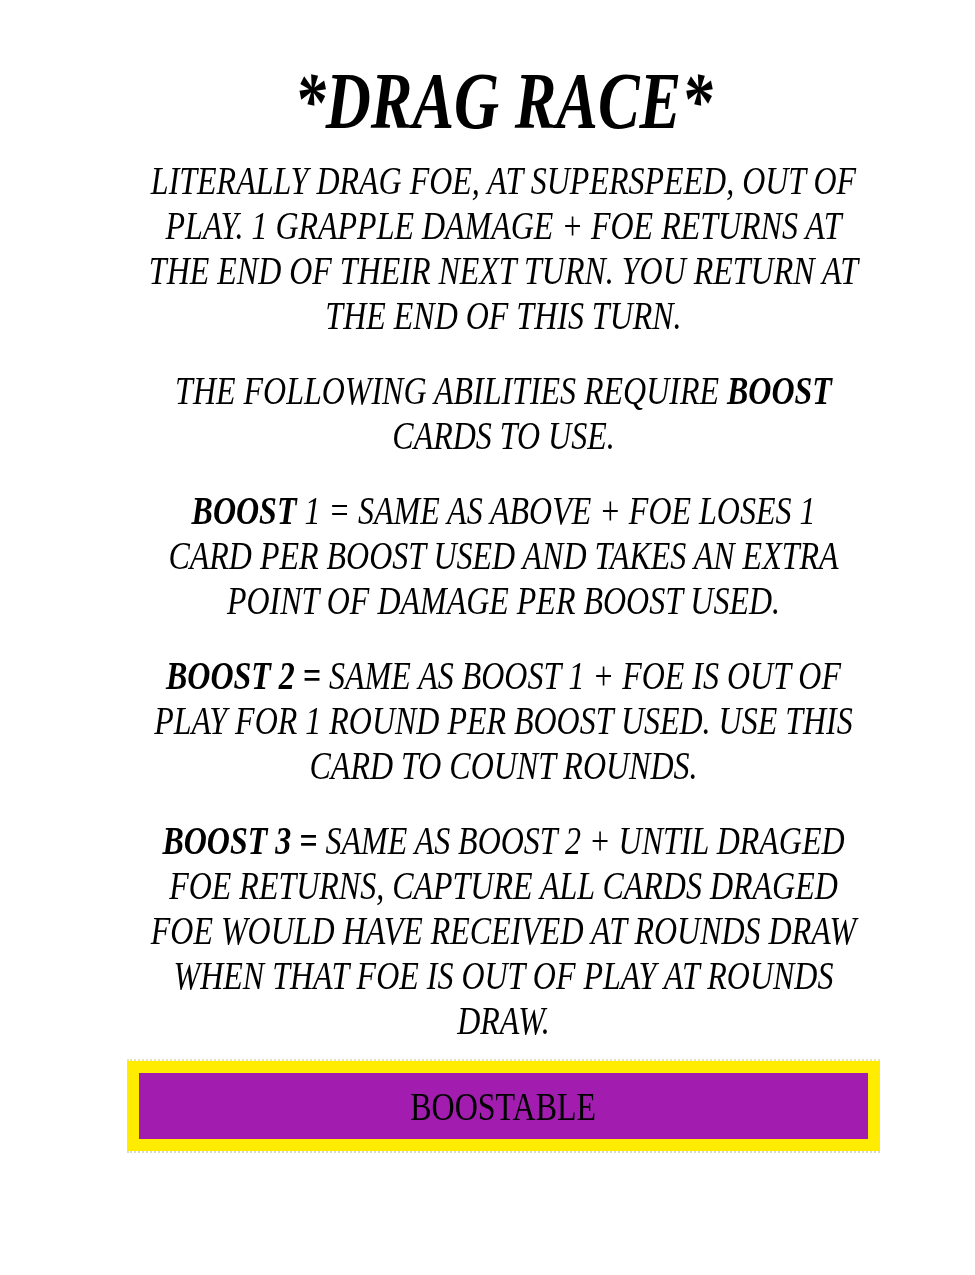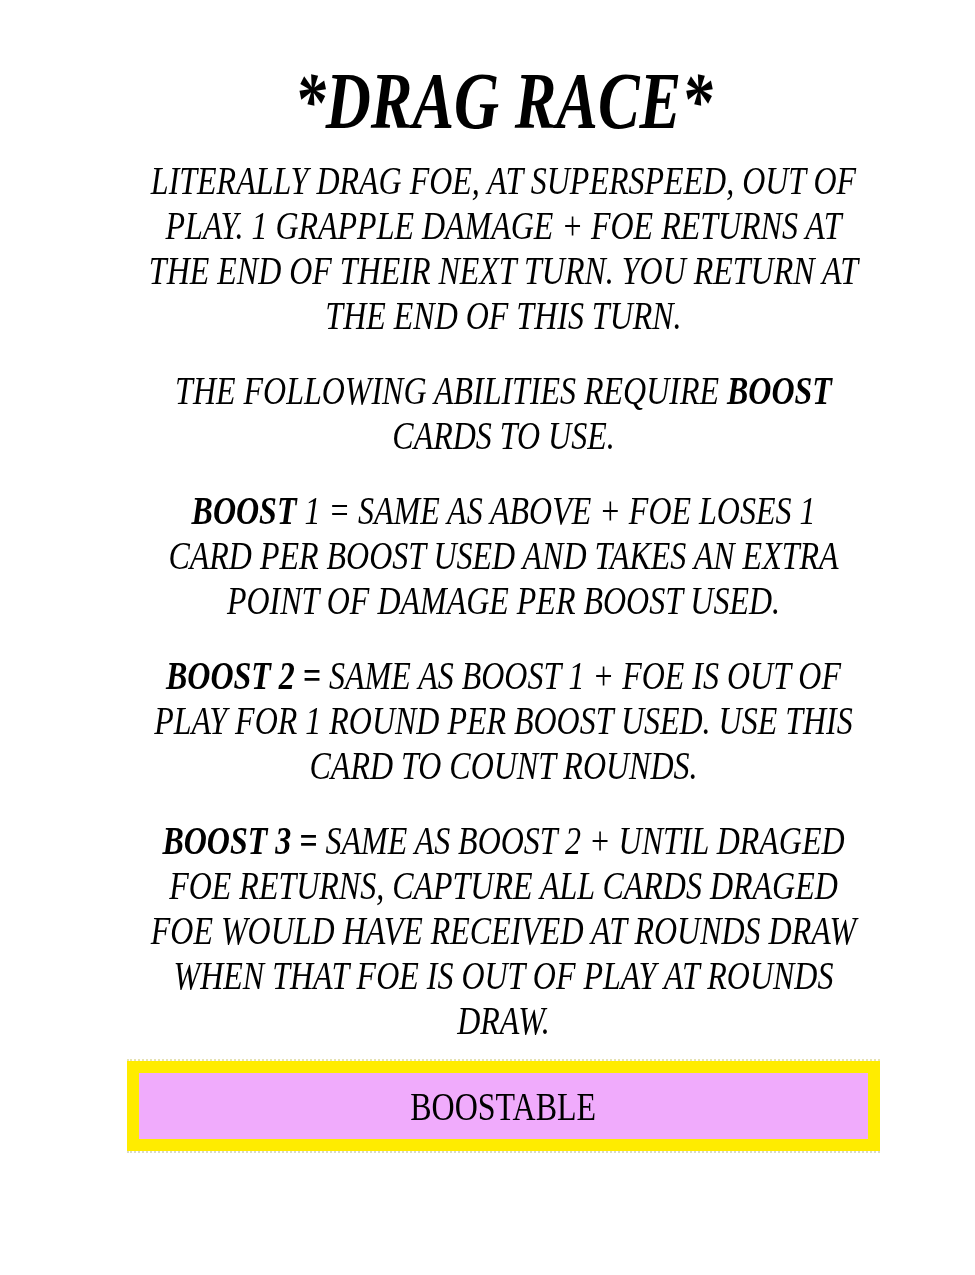--- a/index.html
+++ b/index.html
@@ -42,21 +42,21 @@
   .boost-outer {
     width:753px;
     margin:16px auto 0 auto;
     border-top:2px dotted #e6e2b4;
     border-bottom:2px dotted #d9d9c9;
   }
   .boost-box {
     box-sizing:border-box;
     height:90px;
     border:12px solid #ffec00;
-    background:#f0abfc;
+    background:#a21caf;
     display:flex;
     align-items:center;
     justify-content:center;
   }
   .boost-label {
     font-size:40px;
     font-style:normal;
     font-weight:normal;
     transform:scaleX(0.8);
     white-space:nowrap;

